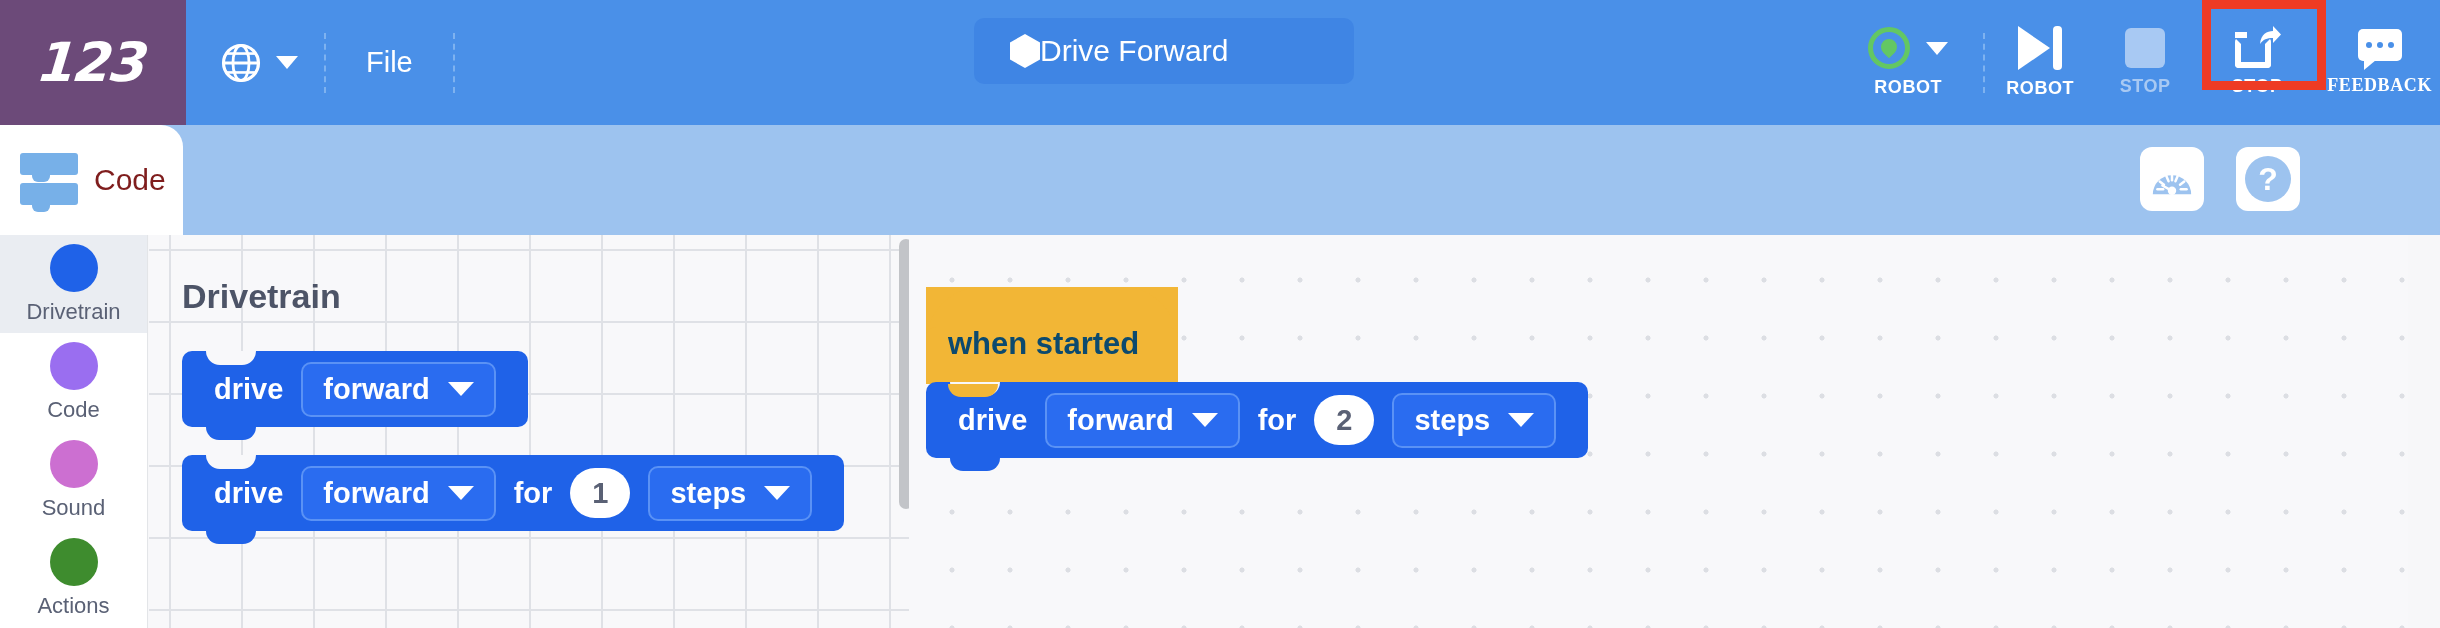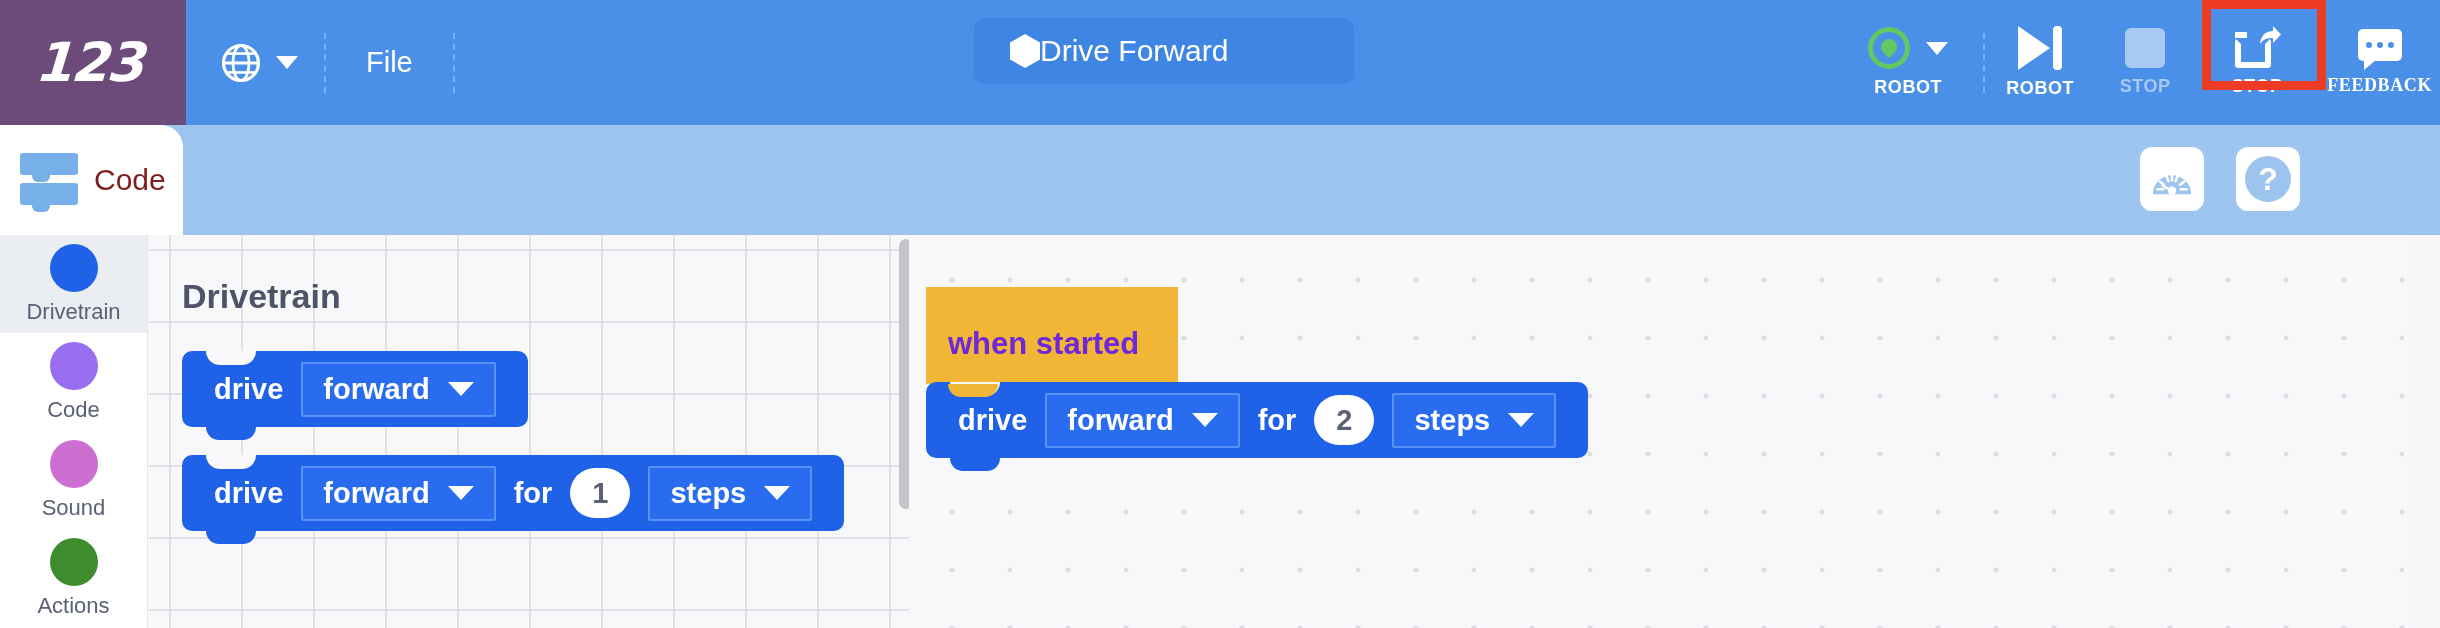--- a/index.html
+++ b/index.html
@@ -168,35 +168,35 @@
   }
   .blk:before { 
     content: ""; position: absolute; left: 24px; top: 0; width: 50px; height: 14px;
     background: #f8f8fa; border-radius: 0 0 14px 14px;
   }
   .blk:after { 
     content: ""; position: absolute; left: 24px; bottom: -13px; width: 50px; height: 13px;
     background: #1f62e8; border-radius: 0 0 14px 14px;
   }
   .dropdown {
-    background: #2a6cf0; border: 2px solid #5a92f5; border-radius: 2px;
+    background: #2a6cf0; border: 2px solid #5a92f5; border-radius: 10px;
     padding: 9px 20px; display: flex; align-items: center; gap: 18px;
     font-size: 29px; font-weight: bold; color: #fff;
   }
   .dd-caret { width:0;height:0; border-left: 13px solid transparent; border-right:13px solid transparent;
     border-top: 14px solid #fff; }
   .numfield {
     background: #fff; color: #5a6175; font-size: 29px; font-weight: bold;
     border-radius: 999px; min-width: 60px; height: 50px; padding: 0 22px;
     display: flex; align-items: center; justify-content: center;
   }
   .lbl { font-size: 29px; font-weight: bold; color: #fff; }
 
   .hat {
-    position: absolute; background: #f2b636; color: #6d28d9;
+    position: absolute; background: #f2b636; color: #0c4a6e;
     font-size: 31px; font-weight: bold;
     display: flex; align-items: flex-end; padding: 0 0 22px 22px;
   }
   .hat-top {
     position: absolute; left: 0; top: 0; width: 100%; height: 56px;
     background: #f2b636; border-radius: 90px 90px 0 0;
   }
   .hat-body { position: absolute; left: 0; top: 40px; width: 100%; bottom: 0;
     background: #f2b636; border-radius: 10px 10px 10px 10px; }
   .hat-text { position: relative; z-index: 3; }

